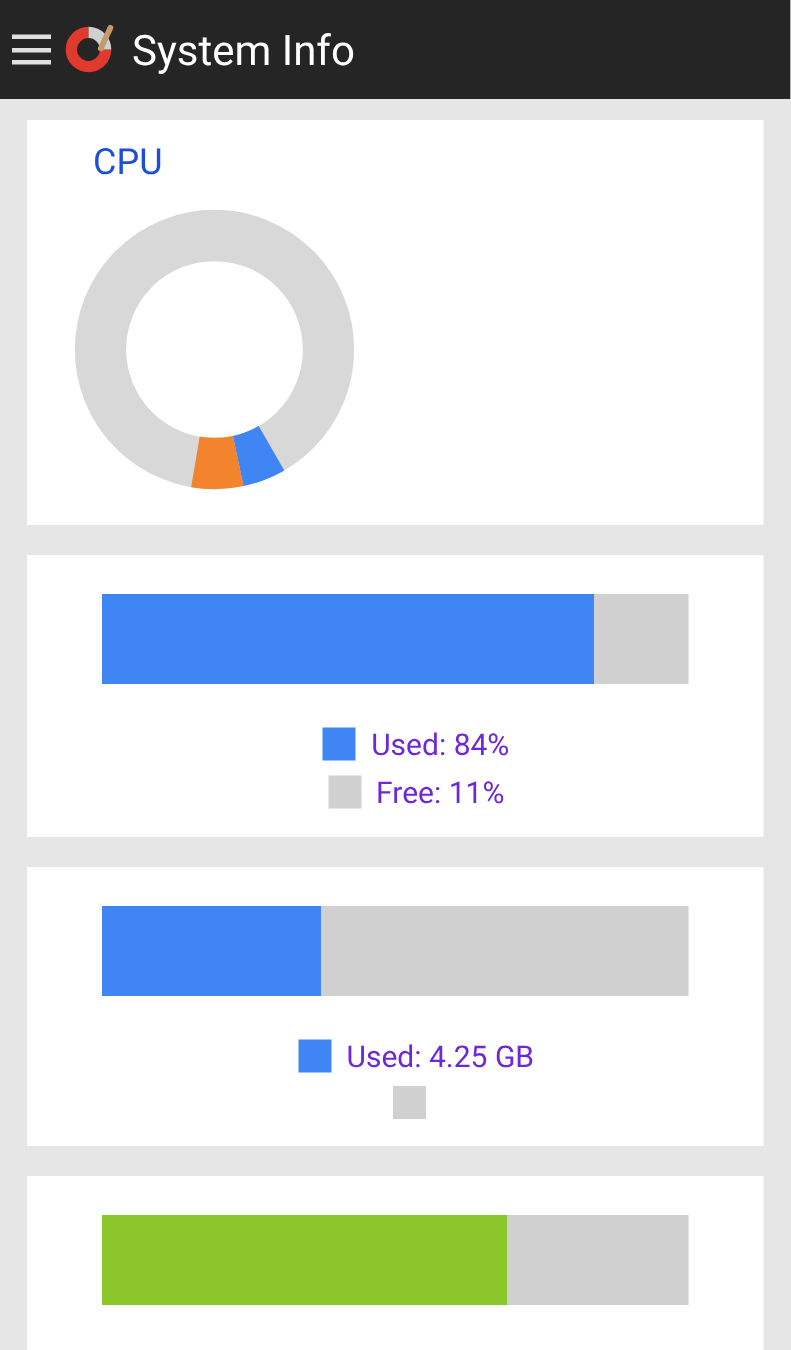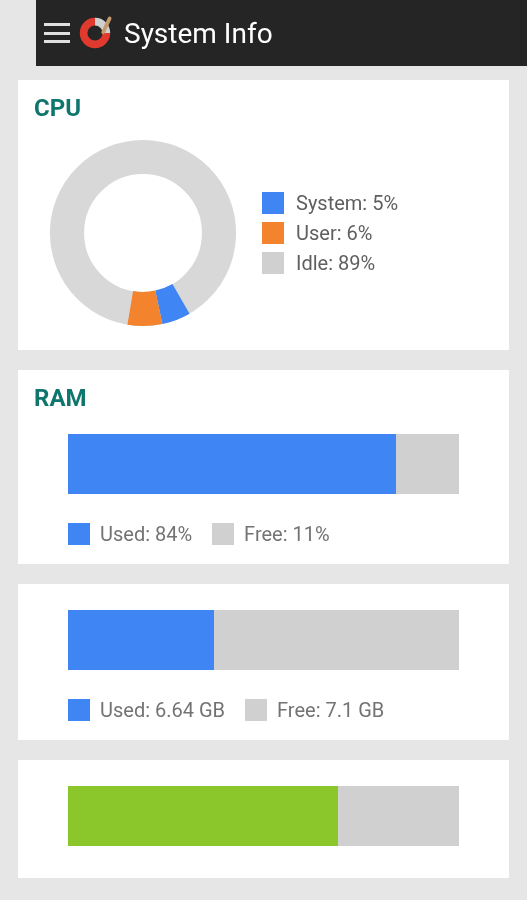--- a/index.html
+++ b/index.html
@@ -4,21 +4,20 @@
 <style>
   * { box-sizing: border-box; margin: 0; padding: 0; }
   html, body { width: 527px; height: 900px; font-family: Roboto, Arial, sans-serif; background: #e6e6e6; overflow: hidden; }
   
   .header {
     height: 66px;
     background: #252525;
     display: flex;
     align-items: center;
     padding: 0 8px;
-    margin-left: 36px;
   }
   .menu-icon {
     width: 26px;
     height: 20px;
     display: flex;
     flex-direction: column;
     justify-content: space-between;
     margin-right: 6px;
   }
   .menu-icon div {
@@ -42,23 +41,24 @@
     padding: 14px 18px;
   }
   
   .card {
     background: #fff;
     margin-bottom: 20px;
     padding: 14px 16px 18px 16px;
   }
   .card-title {
     font-size: 24px;
-    font-weight: 700;
-    color: #0f766e;
+    font-weight: 400;
+    color: #1d4ed8;
     margin-bottom: 10px;
+    margin-left: 28px;
   }
   
   
   .cpu-row {
     display: flex;
     align-items: center;
     gap: 24px;
     padding: 6px 0 4px 14px;
   }
   .donut-holder { width: 190px; height: 190px; }
@@ -88,25 +88,26 @@
     overflow: hidden;
   }
   .bar-fill {
     position: absolute;
     top: 0; left: 0; bottom: 0;
   }
   .bar-legend {
     display: flex;
     align-items: center;
     font-size: 20px;
-    color: #737373;
+    color: #6d28d9;
     margin-top: 14px;
     flex-wrap: wrap;
     gap: 8px 14px;
     padding-left: 34px;
+    flex-direction: column;
   }
   .legend-item {
     display: flex;
     align-items: center;
     margin-right: 6px;
   }
   .legend-swatch {
     width: 22px;
     height: 22px;
     margin-right: 10px;
@@ -140,39 +141,24 @@
       <div class="donut-holder">
         <svg viewBox="0 0 100 100" width="190" height="190">
 
           <circle cx="50" cy="50" r="40" fill="none" stroke="#d8d8d8" stroke-width="18"></circle>
 
           <circle cx="50" cy="50" r="40" fill="none" stroke="#3f85f3" stroke-width="18" stroke-dasharray="12.57 238.76" transform="rotate(60 50 50)"></circle>
 
           <circle cx="50" cy="50" r="40" fill="none" stroke="#f3832c" stroke-width="18" stroke-dasharray="15.08 236.25" transform="rotate(78 50 50)"></circle>
         </svg>
       </div>
-      <div class="cpu-legend">
-        <div class="cpu-legend-row">
-          <div class="swatch" style="background:#3f85f3"></div>
-          <span>System: 5%</span>
-        </div>
-        <div class="cpu-legend-row">
-          <div class="swatch" style="background:#f3832c"></div>
-          <span>User: 6%</span>
-        </div>
-        <div class="cpu-legend-row">
-          <div class="swatch" style="background:#d0d0d0"></div>
-          <span>Idle: 89%</span>
-        </div>
-      </div>
-    </div>
-  </div>
-
-  <div class="card">
-    <div class="card-title">RAM</div>
+    </div>
+  </div>
+
+  <div class="card">
     <div class="bar-wrap">
       <div class="bar">
         <div class="bar-fill" style="width:84%;background:#3f85f3"></div>
       </div>
     </div>
     <div class="bar-legend">
       <div class="legend-item">
         <div class="legend-swatch" style="background:#3f85f3"></div>
         <span>Used: 84%</span>
       </div>
@@ -185,25 +171,24 @@
 
   <div class="card">
     <div class="bar-wrap">
       <div class="bar">
         <div class="bar-fill" style="width:37.4%;background:#3f85f3"></div>
       </div>
     </div>
     <div class="bar-legend">
       <div class="legend-item">
         <div class="legend-swatch" style="background:#3f85f3"></div>
-        <span>Used: 6.64 GB</span>
+        <span>Used: 4.25 GB</span>
       </div>
       <div class="legend-item">
         <div class="legend-swatch" style="background:#d0d0d0"></div>
-        <span>Free: 7.1 GB</span>
       </div>
     </div>
   </div>
 
   <div class="card">
     <div class="bar-wrap">
       <div class="bar">
         <div class="bar-fill" style="width:69%;background:#8bc72a"></div>
       </div>
     </div>

